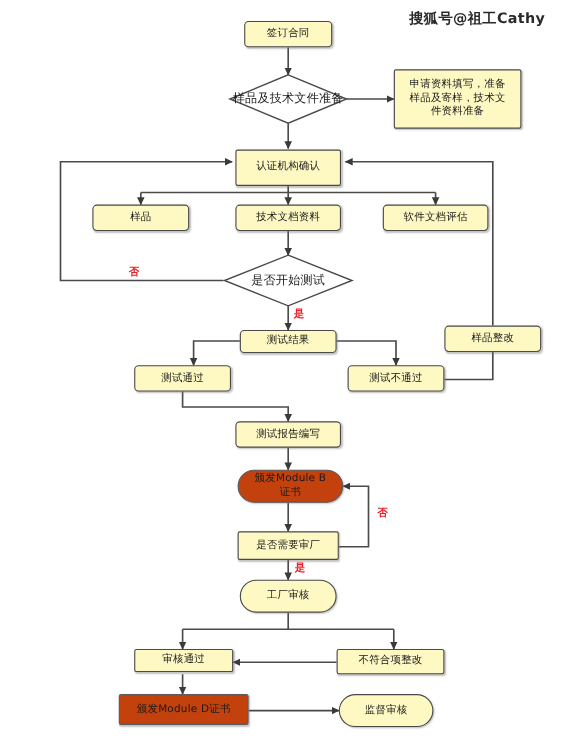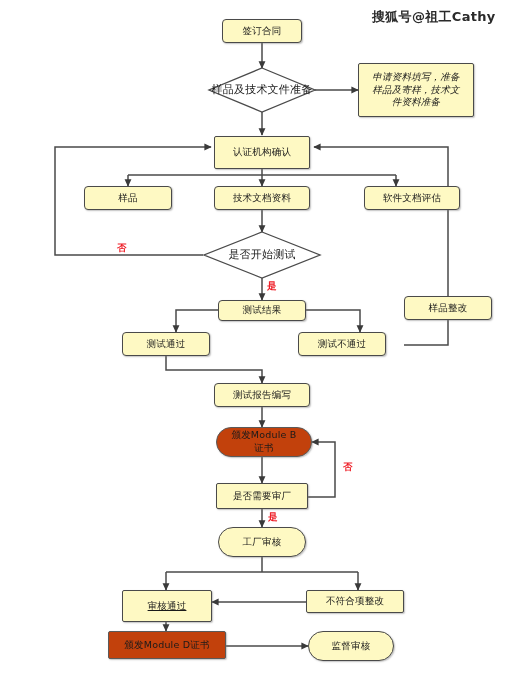--- a/index.html
+++ b/index.html
@@ -136,57 +136,57 @@
   </svg>
 
   <div class="node round" style="left:222px; top:19px; width:80px; height:24px;">
     <span>签订合同</span>
   </div>
 
   <div class="node diamond" style="left:205px; top:68px; width:114px; height:44px;">
     <span class="diamond-label">样品及技术文件准备</span>
   </div>
 
-  <div class="node rect" style="left:358px; top:63px; width:116px; height:54px; padding:14px 4px;font-style:italic;">
+  <div class="node rect" style="left:358px; top:63px; width:116px; height:54px; padding:14px 4px;">
     <span>
       <span>申请资料填写，准备</span><br>
       <span>样品及寄样，技术文</span><br>
       <span>件资料准备</span>
     </span>
   </div>
 
   <div class="node rect" style="left:214px; top:136px; width:96px; height:33px;">
     <span>认证机构确认</span>
   </div>
 
   <div class="node round" style="left:84px; top:186px; width:88px; height:24px;">
     <span>样品</span>
   </div>
 
   <div class="node round" style="left:214px; top:186px; width:96px; height:24px;">
     <span>技术文档资料</span>
   </div>
 
-  <div class="node round" style="left:364px; top:186px; width:96px; height:24px;">
+  <div class="node round" style="left:348px; top:186px; width:96px; height:24px;">
     <span>软件文档评估</span>
   </div>
 
   <div class="node diamond" style="left:204px; top:232px; width:116px; height:46px;">
     <span class="diamond-label">是否开始测试</span>
   </div>
 
   <div class="node round" style="left:218px; top:300px; width:88px; height:21px;">
     <span>测试结果</span>
   </div>
 
   <div class="node round" style="left:122px; top:332px; width:88px; height:24px;">
     <span>测试通过</span>
   </div>
 
-  <div class="node round" style="left:298px; top:332px; width:88px; height:24px;">
+  <div class="node round" style="left:316px; top:332px; width:88px; height:24px;">
     <span>测试不通过</span>
   </div>
 
   <div class="node round" style="left:404px; top:296px; width:88px; height:24px;">
     <span>样品整改</span>
   </div>
 
   <div class="node round" style="left:214px; top:383px; width:96px; height:24px;">
     <span>测试报告编写</span>
   </div>
@@ -199,21 +199,21 @@
   </div>
 
   <div class="node rect" style="left:216px; top:483px; width:92px; height:26px;">
     <span>是否需要审厂</span>
   </div>
 
   <div class="node stadium" style="left:218px; top:527px; width:88px; height:30px;">
     <span>工厂审核</span>
   </div>
 
-  <div class="node rect" style="left:122px; top:590px; width:90px; height:32px;text-decoration:underline;">
+  <div class="node rect" style="left:122px; top:590px; width:90px; height:21px;">
     <span>审核通过</span>
   </div>
 
   <div class="node rect" style="left:306px; top:590px; width:98px; height:23px;">
     <span>不符合项整改</span>
   </div>
 
   <div class="node rect pink" style="left:108px; top:631px; width:118px; height:28px;">
     <span>颁发Module D证书</span>
   </div>

